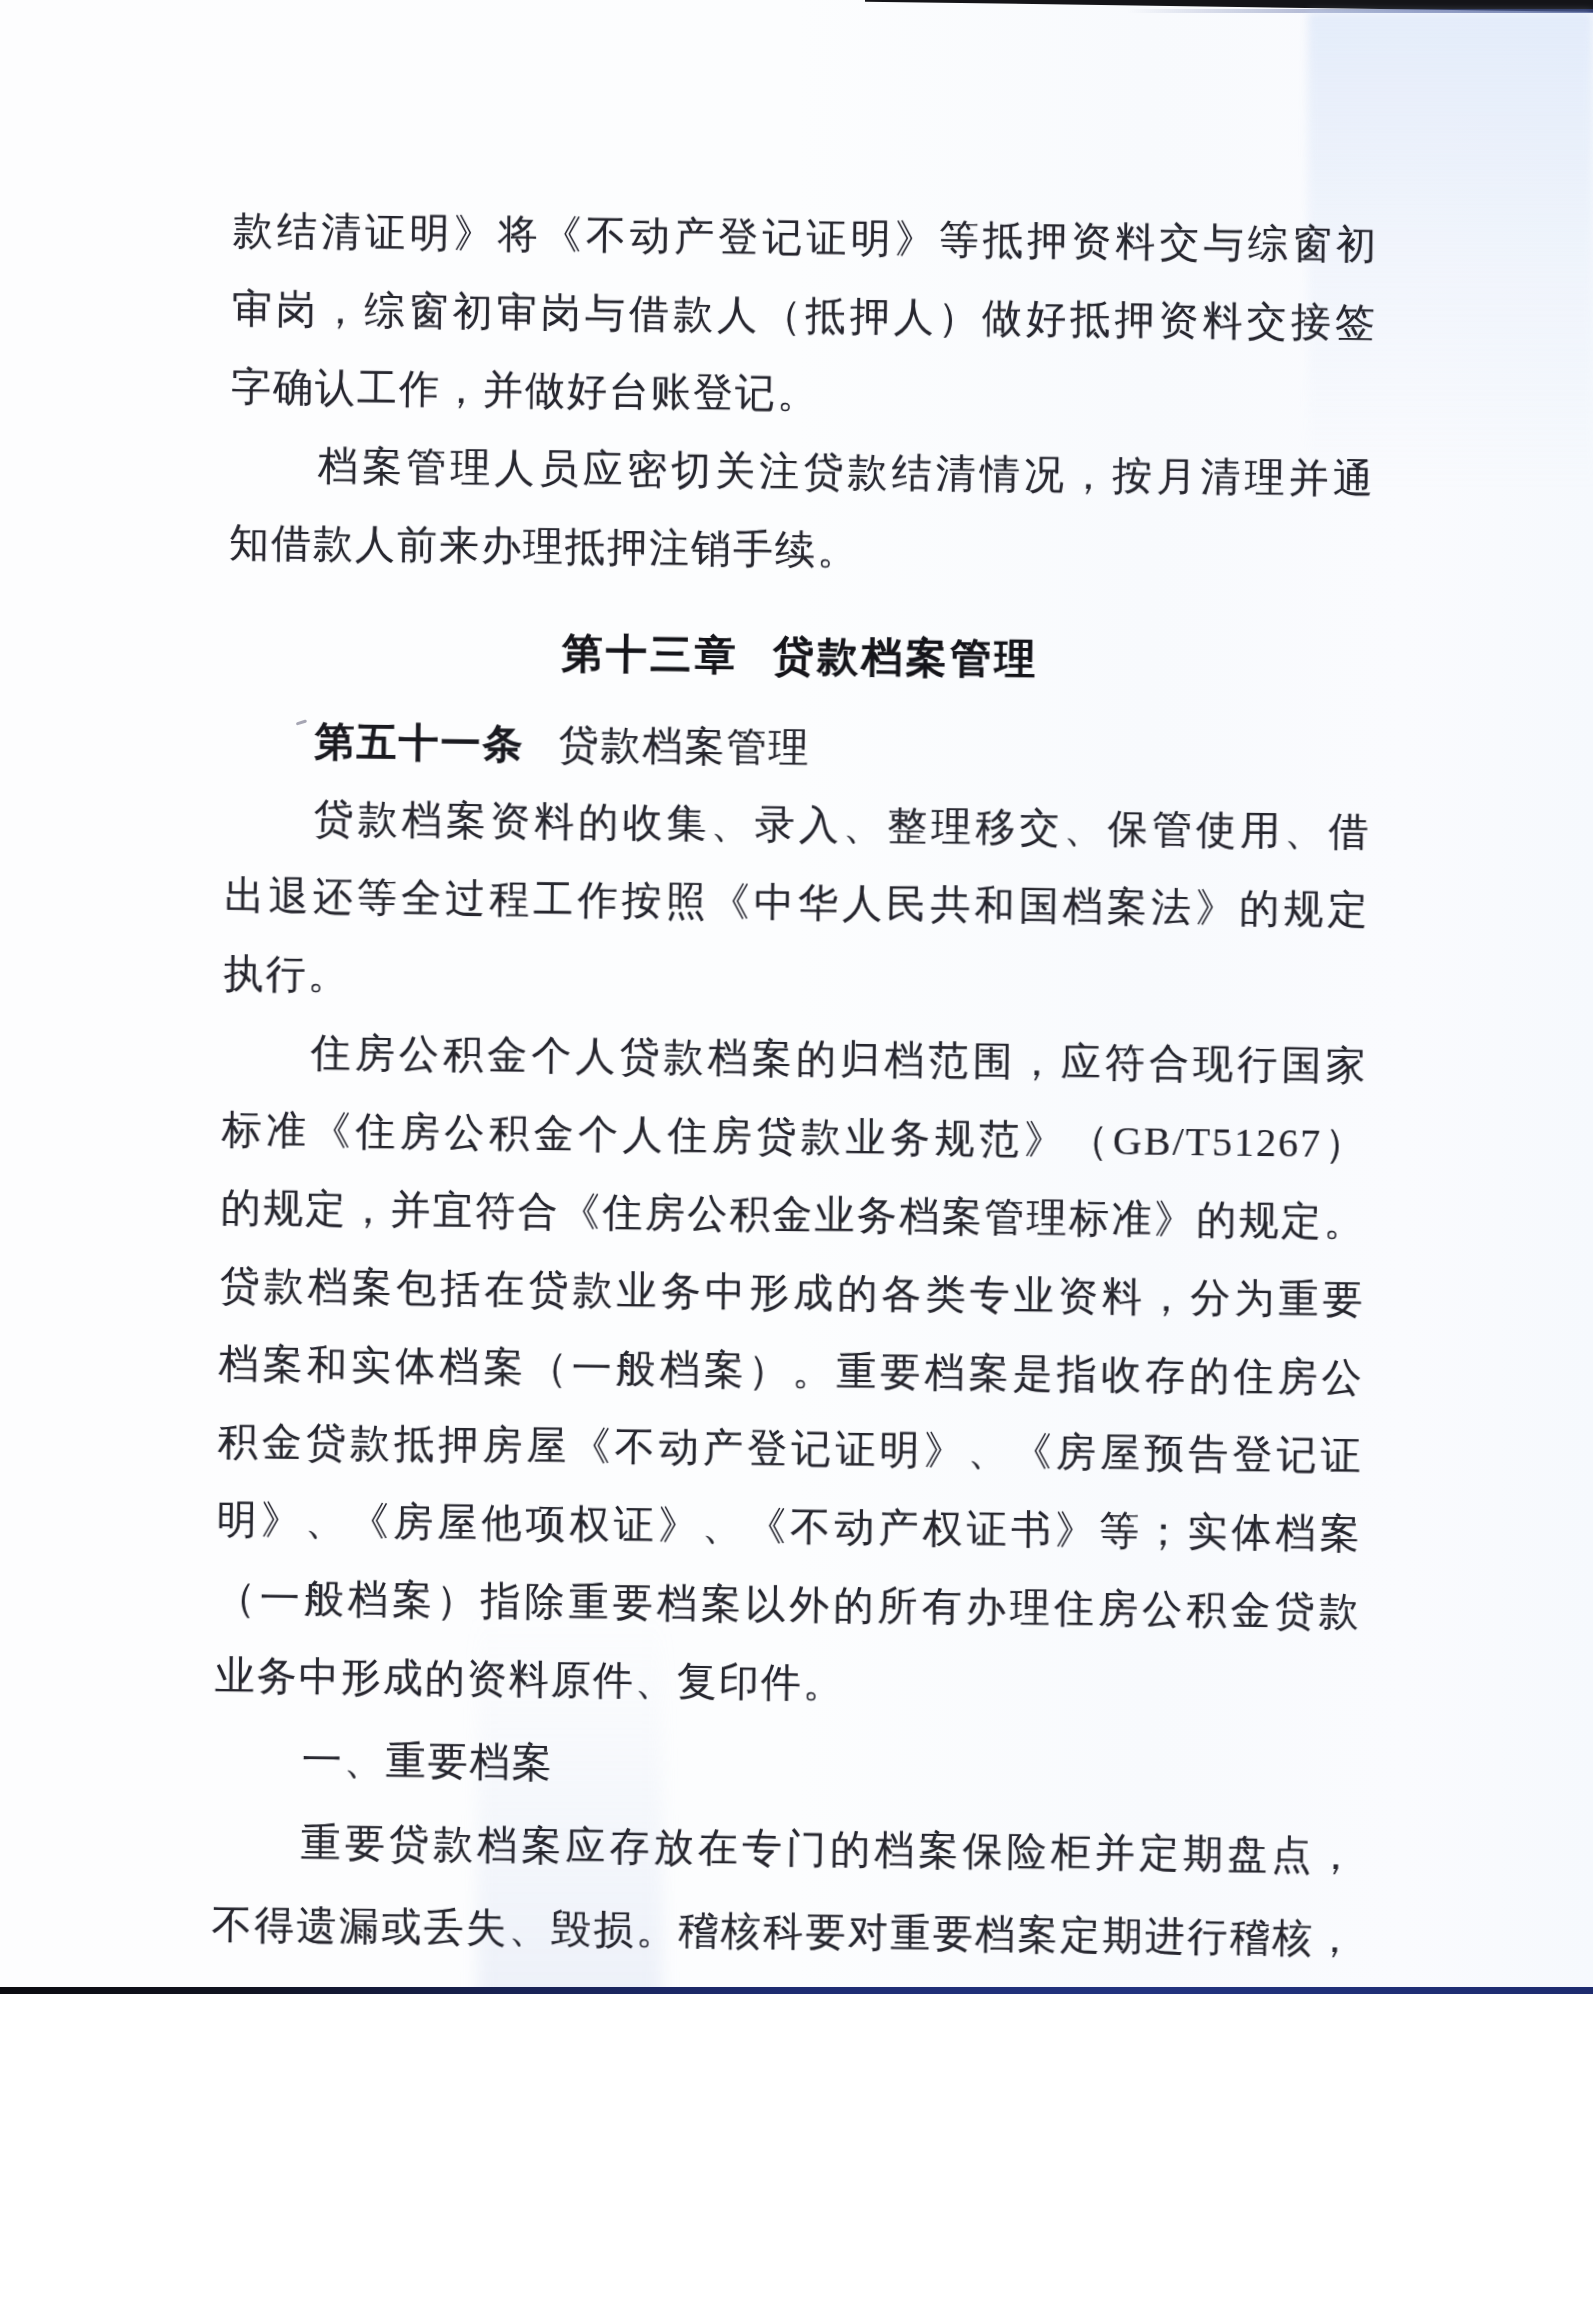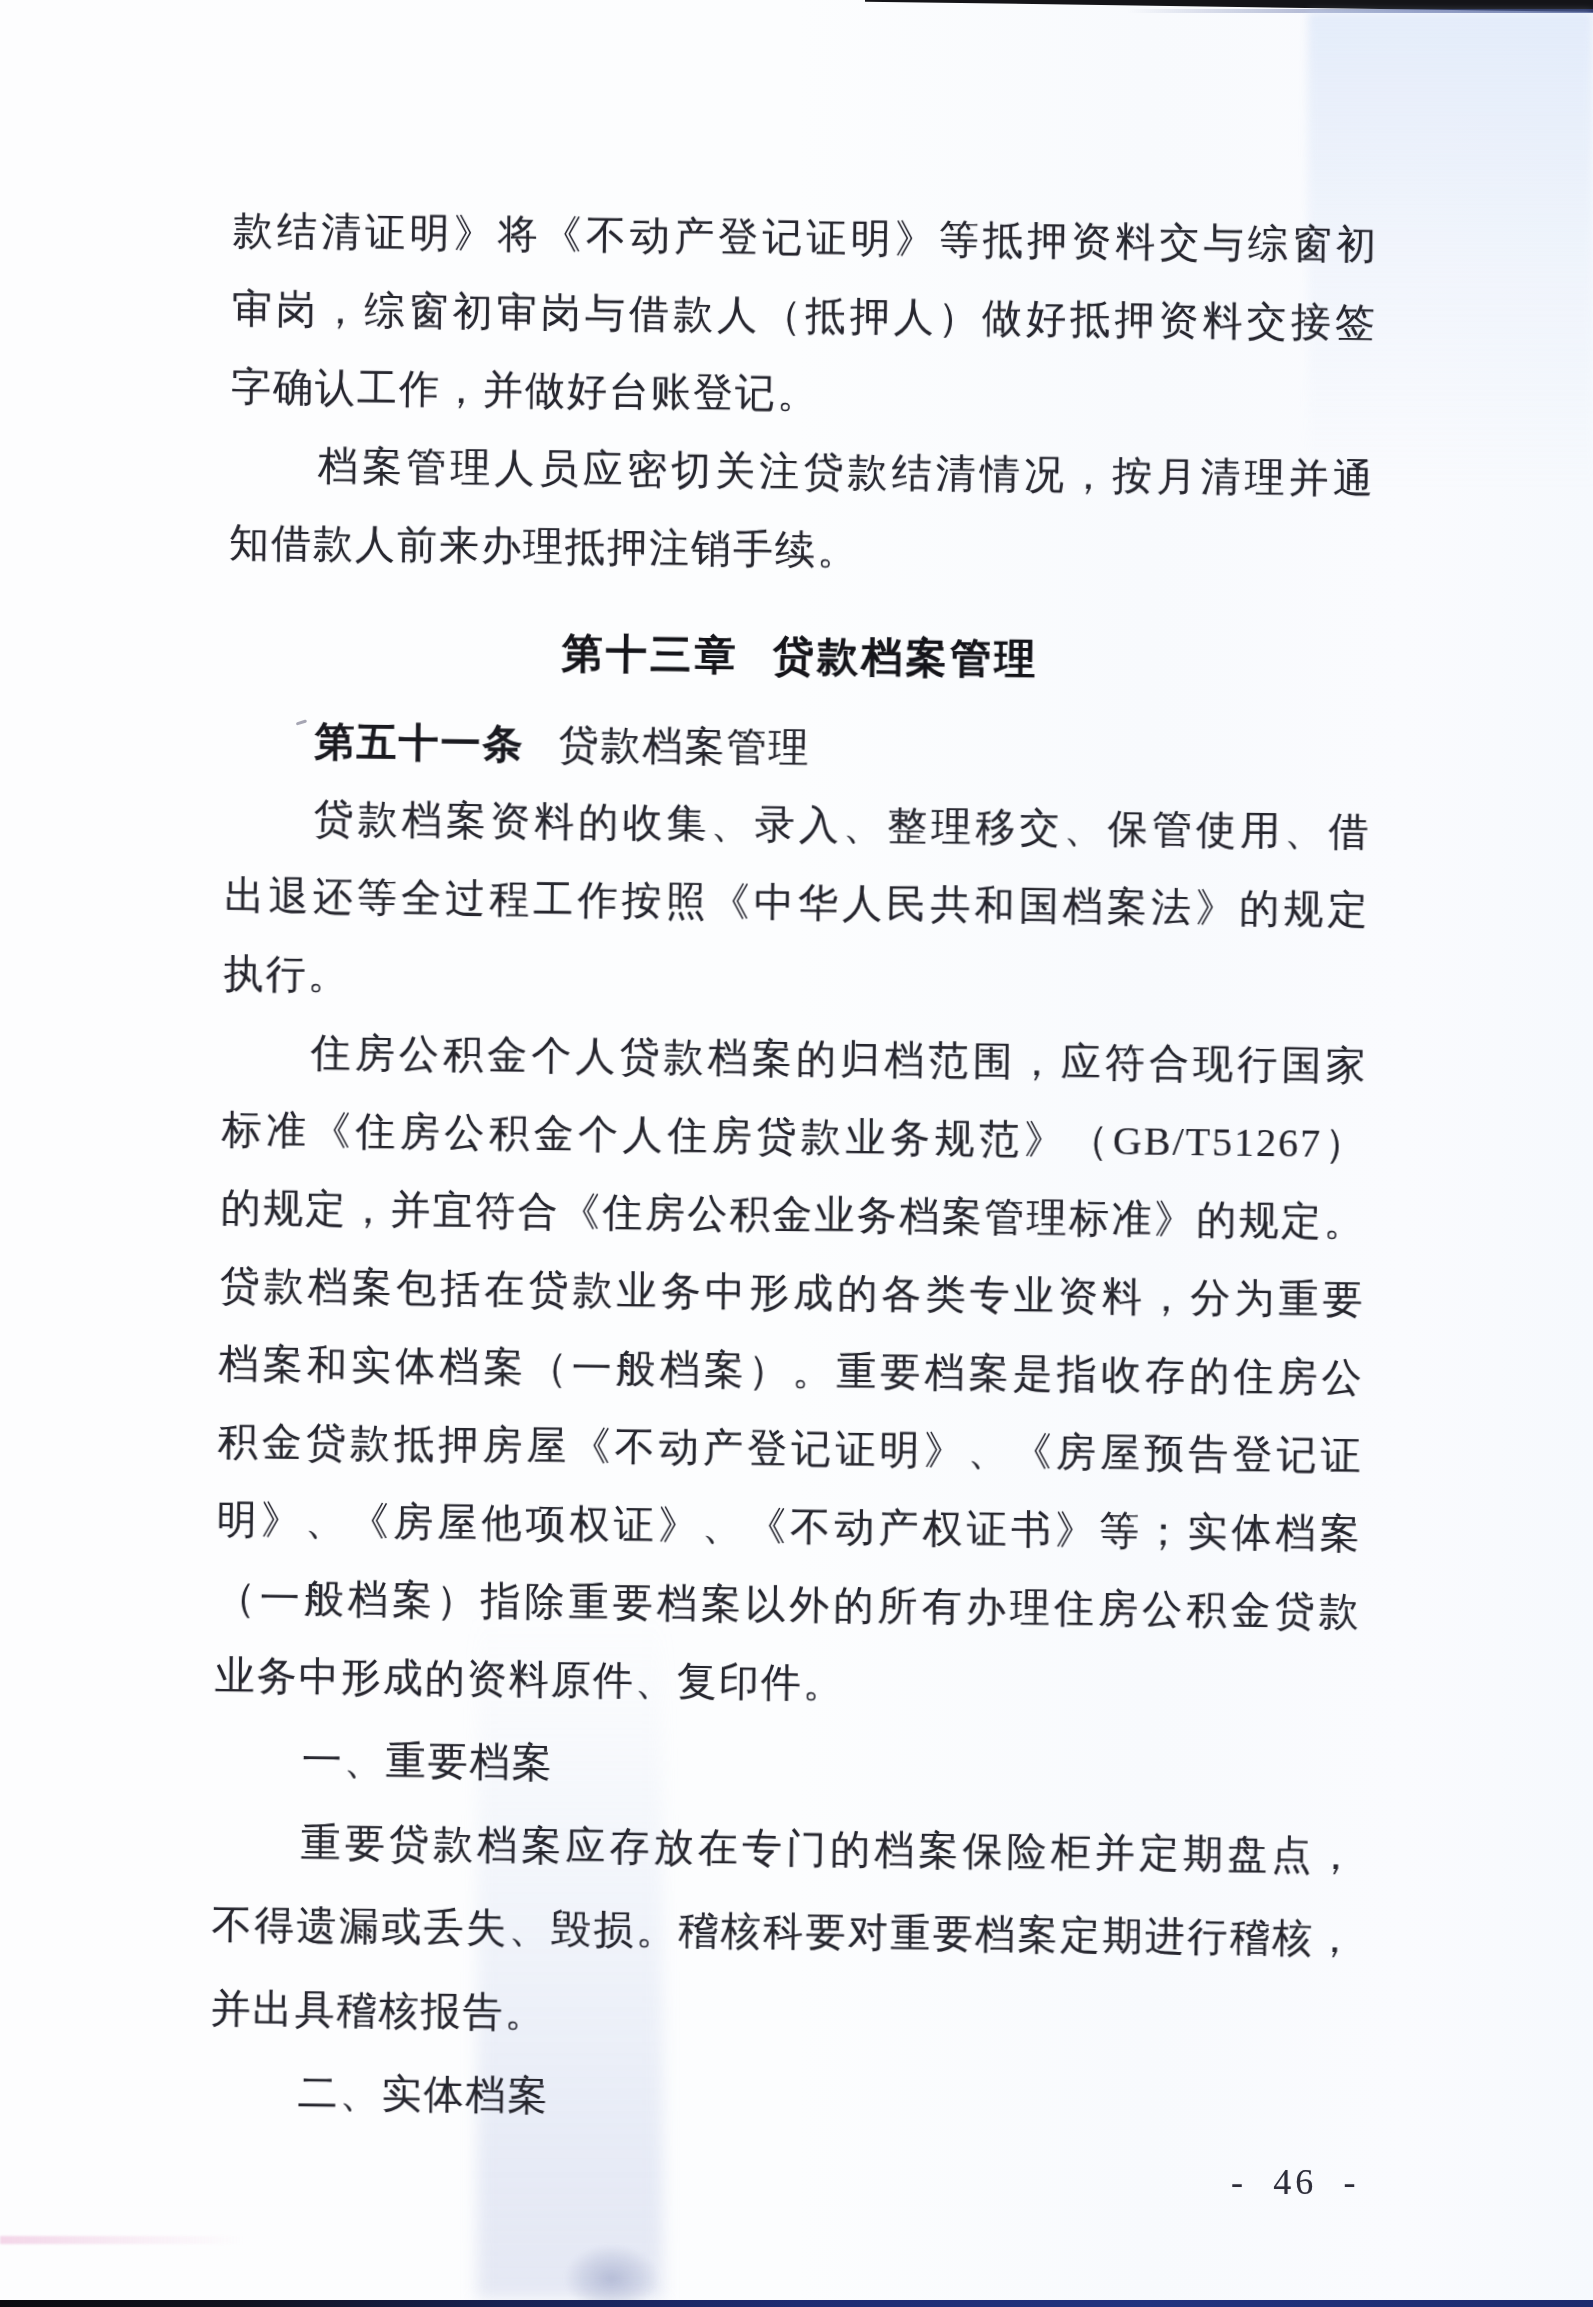--- a/index.html
+++ b/index.html
@@ -2,21 +2,21 @@
 <html style="font-size:10.6px"><head>
 <meta charset="utf-8">
 <style>
   html,body { margin:0; padding:0; }
   body {
     width:1593px; height:2307px;
     font-family:"Liberation Serif","DejaVu Serif",serif;
     background:#ffffff;
   }
   .page {
-    position:relative; width:1593px; height:2307px; overflow:hidden;
+    position:relative; width:1593px; height:1994px; overflow:hidden;
     background:linear-gradient(90deg,#fdfdfe 0%,#fcfdfe 50%,#f8fafd 72%,#fafbfe 88%,#f6f9fd 100%);
   }
   
   .top-wedge {
     position:absolute; left:865px; top:0; width:728px; height:12px;
     background:#141418;
     clip-path:polygon(0 0,100% 0,100% 100%,0 14%);
   }
   .top-wedge-fringe {
     position:absolute; left:1127px; top:8.6px; width:467px; height:4px;

